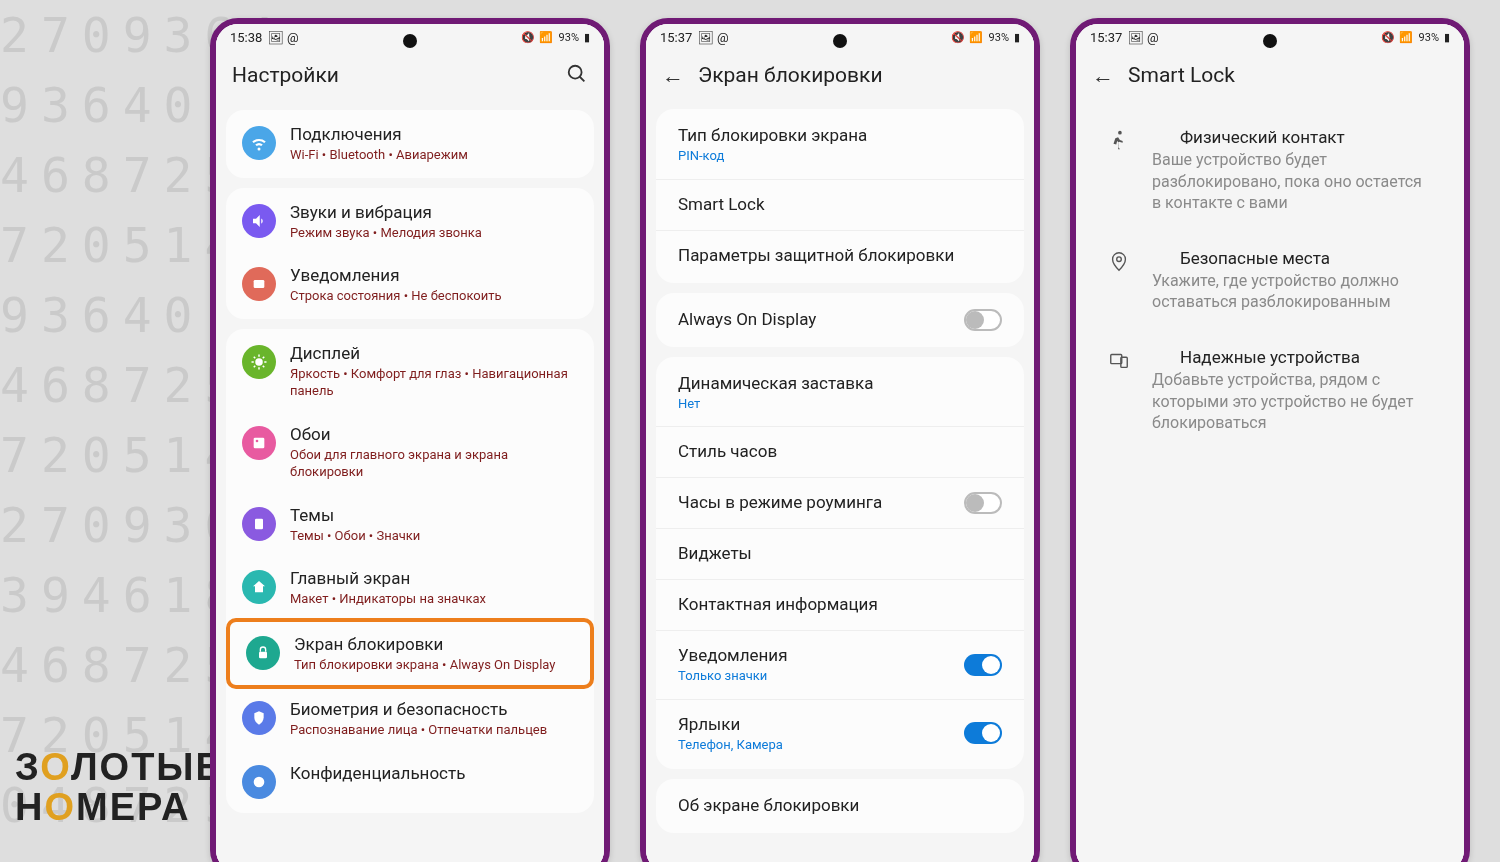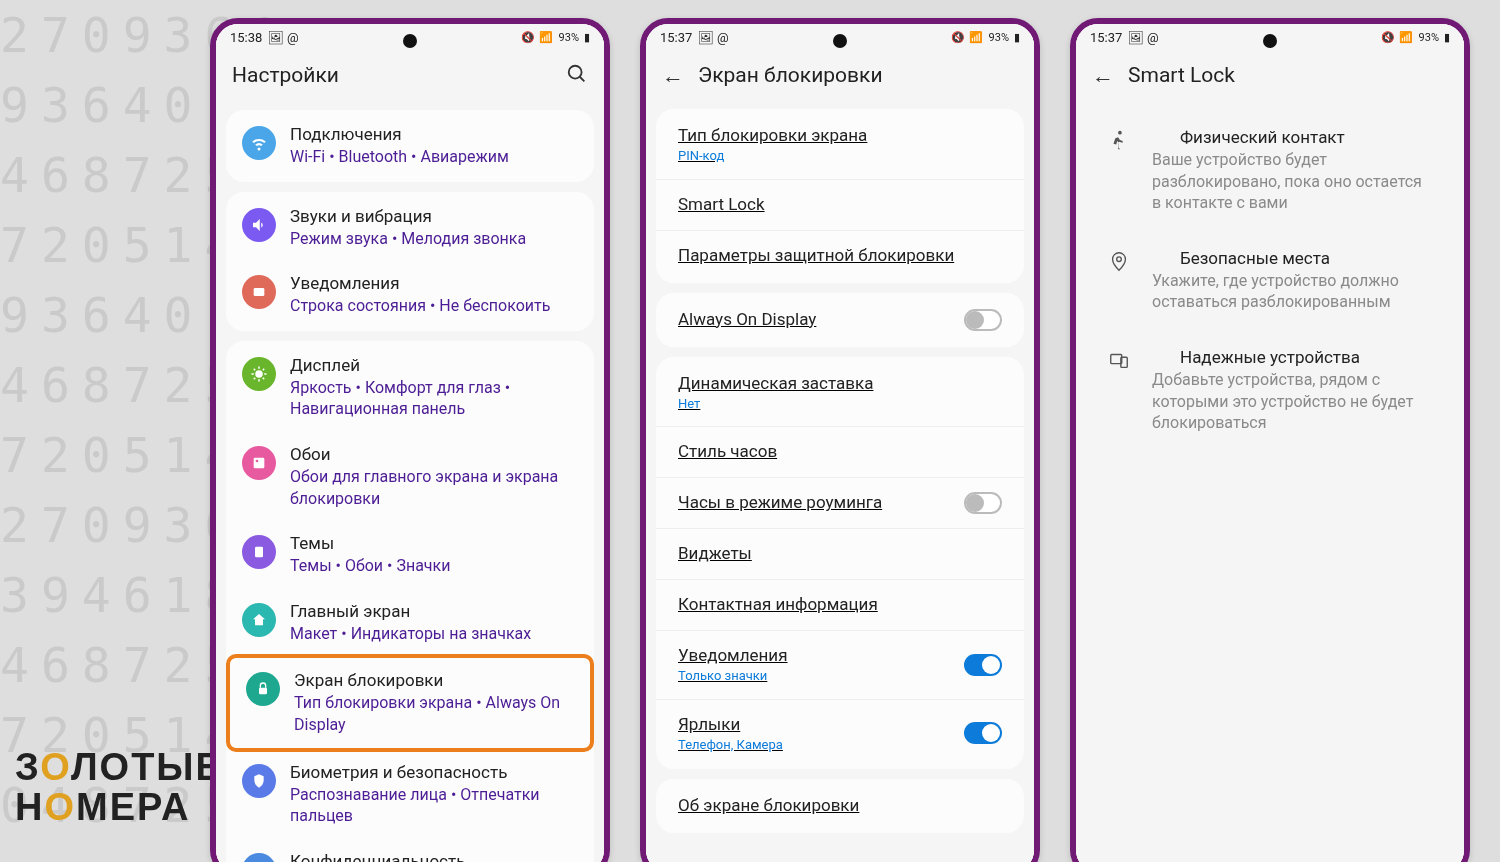--- a/index.html
+++ b/index.html
@@ -117,29 +117,28 @@
     flex-shrink: 0;
     margin-top: 2px;
   }
   .row-text { flex:1; min-width:0; }
   .row-title {
     font-size: 17px;
     color: #222;
     margin-bottom: 2px;
   }
   .row-sub {
-    font-size: 16px;
-    color: #4c1d95;
+    font-size: 13px;
+    color: #7f1d1d;
     line-height: 1.35;
   }
   .row-sub.link { color: #0d7bd9; }
   .list-row {
     padding: 14px 22px;
     border-bottom: 1px solid #eee;
-    text-decoration: underline;
   }
   .list-row:last-child { border-bottom:none; }
   .list-row .row-title { font-size: 17px; }
   .list-row .row-sub { font-size: 13px; }
   .list-row.with-toggle {
     display:flex; align-items:center; justify-content:space-between;
   }
   .toggle {
     width: 38px; height: 22px;
     border-radius: 11px;

